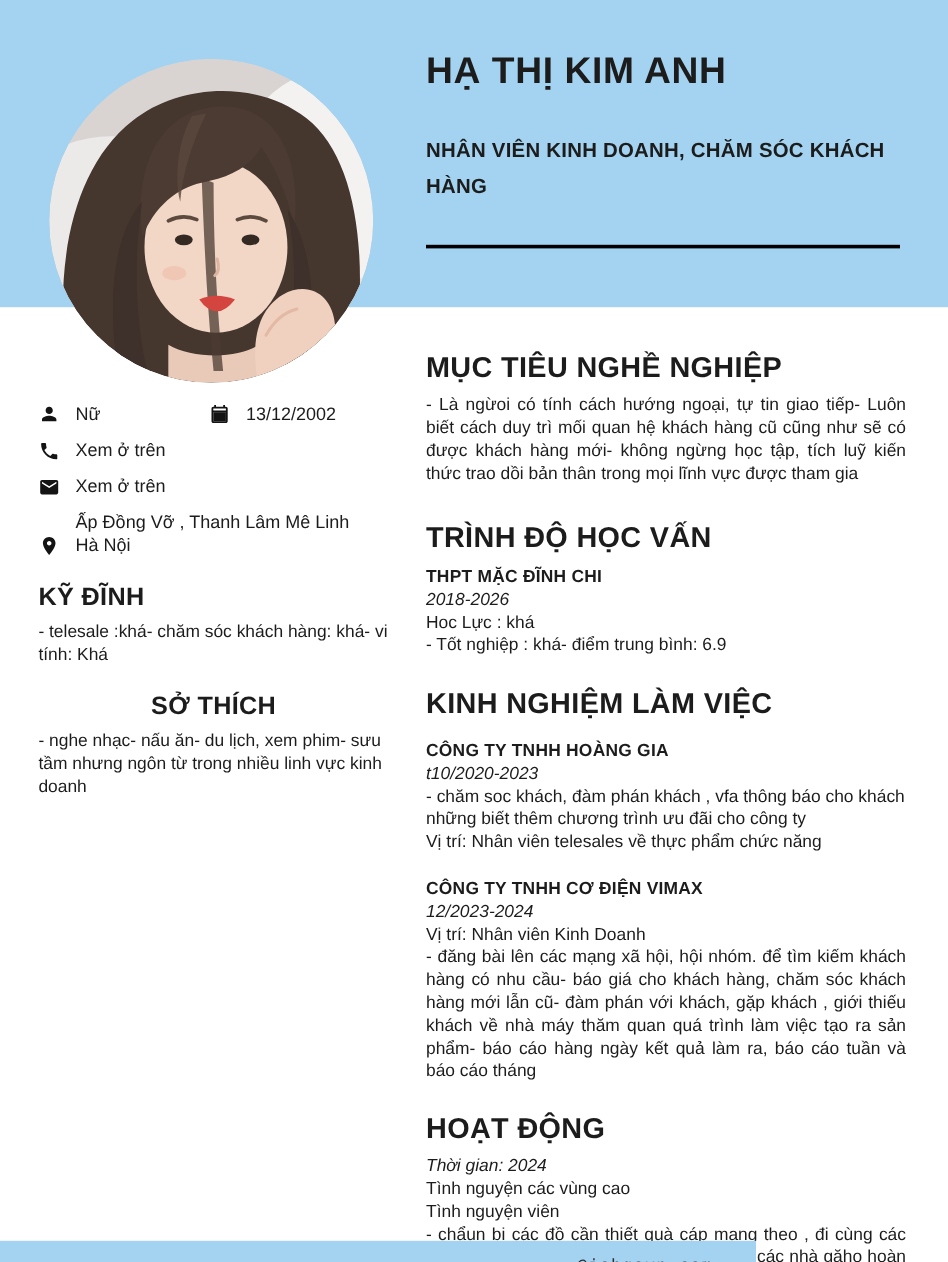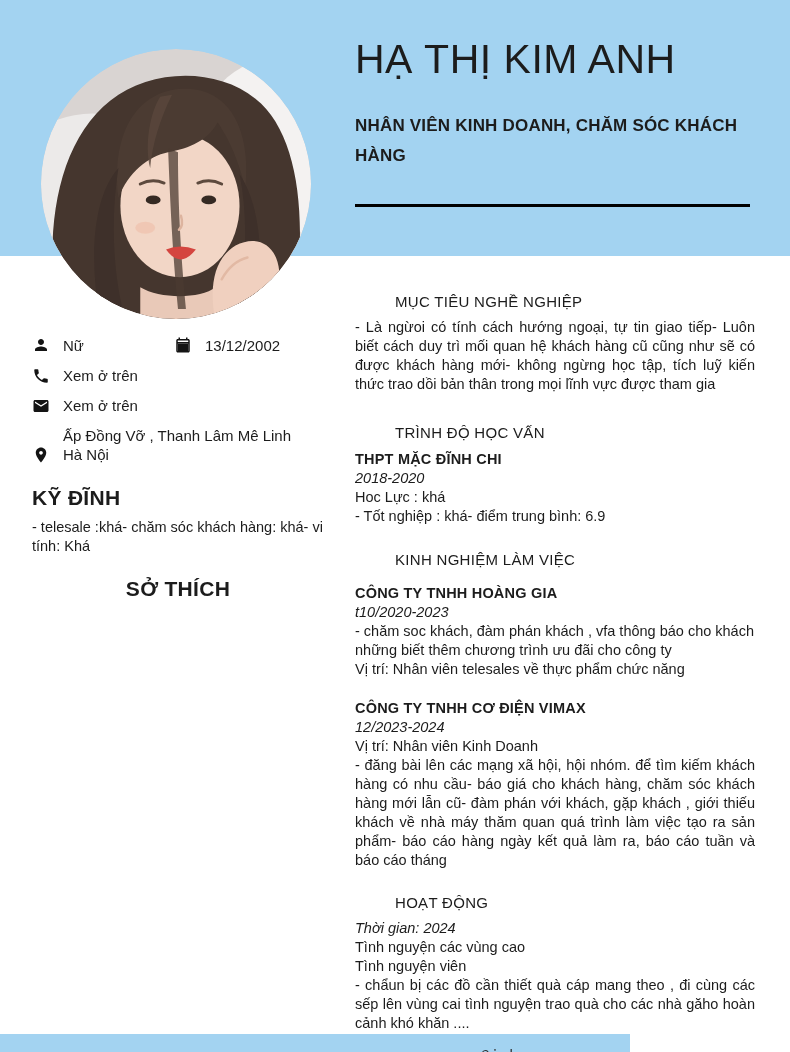--- a/index.html
+++ b/index.html
@@ -31,21 +31,21 @@
   }
   .photo{
     position:absolute;left:41px;top:49px;width:270px;height:270px;
     border-radius:50%;overflow:hidden;
   }
   .photo svg{display:block;width:100%;height:100%;}
   .header-text{
     position:absolute;left:355px;top:40px;width:400px;
   }
   .name{
-    font-size:41px;font-weight:400;letter-spacing:.5px;line-height:38px;
+    font-size:31px;font-weight:700;letter-spacing:.5px;line-height:38px;
   }
   .job-title{
     margin-top:33px;font-size:17px;font-weight:700;line-height:30px;
     letter-spacing:.2px;width:400px;
   }
   .divider{
     margin-top:33px;width:395px;height:3px;background:#000;
   }
   .left-col{
     position:absolute;left:32px;top:336px;width:292px;
@@ -63,21 +63,21 @@
   }
   .side-heading.skills{margin-top:22px;}
   .side-heading.hobbies{margin-top:21px;text-align:center;}
   .side-text{
     margin-top:8px;font-size:14.5px;line-height:19px;
   }
   .right-col{
     position:absolute;left:355px;top:293px;width:400px;
   }
   .sec-heading{
-    font-size:15px;font-weight:400;letter-spacing:.3px;margin-left:40px;
+    font-size:24px;font-weight:700;letter-spacing:.3px;
   }
   .sec-heading.edu{margin-top:30px;}
   .sec-heading.exp{margin-top:25px;}
   .sec-heading.act{margin-top:24px;}
   .body-text{
     font-size:14.5px;line-height:19px;
   }
   .just{text-align:justify;}
   .para{margin-top:8px;}
   .sub-title{
@@ -189,31 +189,32 @@
           <path d="M12 2C8.13 2 5 5.13 5 9c0 5.25 7 13 7 13s7-7.75 7-13c0-3.87-3.13-7-7-7zm0 9.5c-1.38 0-2.5-1.12-2.5-2.5s1.12-2.5 2.5-2.5 2.5 1.12 2.5 2.5-1.12 2.5-2.5 2.5z"></path>
         </svg>
     </span>
     <span style="width:250px;">Ấp Đồng Vỡ , Thanh Lâm Mê Linh Hà Nội</span>
   </div>
 
   <div class="side-heading skills">KỸ ĐĨNH</div>
   <div class="side-text">- telesale :khá- chăm sóc khách hàng: khá- vi tính: Khá</div>
 
   <div class="side-heading hobbies">SỞ THÍCH</div>
+  <div class="side-text">- nghe nhạc- nấu ăn- du lịch, xem phim- sưu tầm nhưng ngôn từ trong nhiều linh vực kinh doanh</div>
 
 </div>
 
 <div class="right-col">
 
   <div class="sec-heading">MỤC TIÊU NGHỀ NGHIỆP</div>
   <div class="body-text just para">- Là ngừoi có tính cách hướng ngoại, tự tin giao tiếp- Luôn biết cách duy trì mối quan hệ khách hàng cũ cũng như sẽ có được khách hàng mới-  không ngừng học tập, tích luỹ kiến thức trao dồi bản thân trong mọi lĩnh vực được tham gia</div>
 
   <div class="sec-heading edu">TRÌNH ĐỘ HỌC VẤN</div>
   <div class="sub-title">THPT MẶC ĐĨNH CHI</div>
-  <div class="body-text period">2018-2020</div>
+  <div class="body-text period">2018-2026</div>
   <div class="body-text">Hoc Lực : khá</div>
   <div class="body-text">- Tốt nghiệp : khá- điểm trung bình: 6.9</div>
 
   <div class="sec-heading exp">KINH NGHIỆM LÀM VIỆC</div>
 
   <div class="job-block">
     <div class="sub-title" style="margin-top:16px;">CÔNG TY TNHH HOÀNG GIA</div>
     <div class="body-text period">t10/2020-2023</div>
     <div class="body-text">- chăm soc khách, đàm phán khách , vfa thông báo cho khách những  biết thêm chương trình ưu đãi cho công ty</div>
     <div class="body-text">Vị trí: Nhân viên telesales về thực phẩm chức năng</div>

